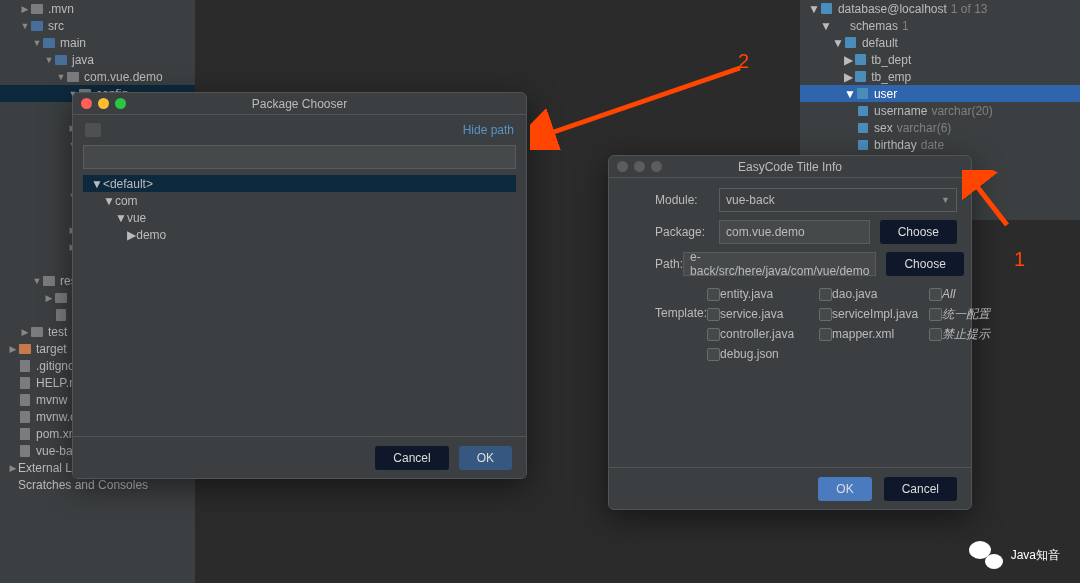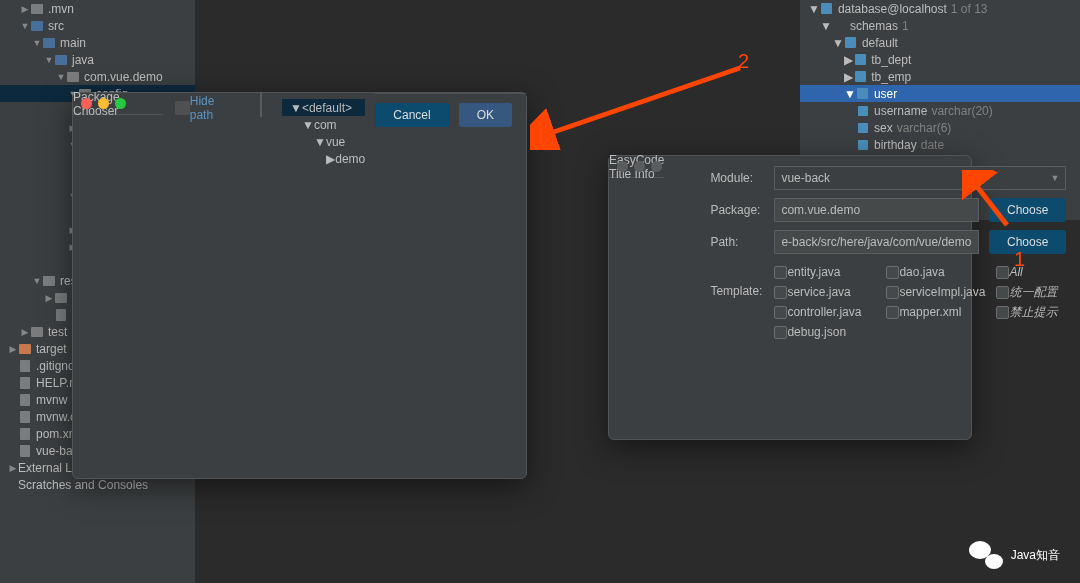--- a/index.html
+++ b/index.html
@@ -25,40 +25,40 @@
 .db-tree .tbl { background:#4a8dbb; width:11px; height:11px; border-radius:1px; }
 .db-tree .col { background:#4a8dbb; width:10px; height:10px; border-radius:1px; }
 .db-tree .dim { color: #808080; margin-left: 4px; }
 
 
 .center-hints { position:absolute; left: 400px; top: 200px; color:#808080; }
 .center-hints .row { height: 24px; display:flex; align-items:center; gap:10px; }
 .center-hints .key { color:#c78d4b; }
 
 
-.dlg-chooser { position:absolute; left:72px; top:92px; width:455px; height:387px; background:#3c3f41; border:1px solid #515354; border-radius:6px; box-shadow: 0 8px 30px rgba(0,0,0,.5); display:flex; flex-direction:row; }
+.dlg-chooser { position:absolute; left:72px; top:92px; width:455px; height:387px; background:#3c3f41; border:1px solid #515354; border-radius:6px; box-shadow: 0 8px 30px rgba(0,0,0,.5); display:flex; flex-direction:column; }
 .dlg-title { height:22px; background:#3c3f41; border-bottom:1px solid #515354; display:flex; align-items:center; justify-content:center; color:#bbb; position:relative; border-radius:6px 6px 0 0;}
 .mac-dots { position:absolute; left:8px; top:5px; display:flex; gap:6px;}
 .mac-dot { width:11px; height:11px; border-radius:50%; }
 .mac-dot.r{background:#ff5f57}.mac-dot.y{background:#febc2e}.mac-dot.g{background:#28c840}
 .mac-dot.dim{background:#5a5c5e}
 .dlg-tool { height:30px; display:flex; align-items:center; padding:0 12px; justify-content:space-between;}
 .dlg-tool .link { color:#5894c6; cursor:pointer; }
 .dlg-tool .newfolder { width:16px; height:14px; background:#5a5c5e; border-radius:2px; opacity:.6;}
 .dlg-input { margin: 0 10px; height:24px; background:#45494a; border:1px solid #5a5c5e; }
 .dlg-tree { flex:1; padding:6px 10px; }
 .dlg-tree .node { display:flex; align-items:center; height:17px; }
 .dlg-tree .sel { background:#0d293e; }
 .dlg-footer { height:42px; display:flex; align-items:center; justify-content:flex-end; gap:10px; padding-right:14px; background:#3c3f41; border-top:1px solid #515354;}
-.btn { height:24px; padding: 0 18px; background:#0c4a6e; color:#ddd; border-radius:3px; display:inline-flex; align-items:center; justify-content:center; cursor:pointer; border:none;}
+.btn { height:24px; padding: 0 18px; background:#0f172a; color:#ddd; border-radius:3px; display:inline-flex; align-items:center; justify-content:center; cursor:pointer; border:none;}
 .btn.primary { background:#365880; }
 .btn.blue { background:#4a7bbf; }
 
 
-.dlg-easy { position:absolute; left:608px; top:155px; width:364px; height:285px; background:#3c3f41; border:1px solid #515354; border-radius:6px; box-shadow:0 8px 30px rgba(0,0,0,.5); display:flex; flex-direction:row; }
+.dlg-easy { position:absolute; left:608px; top:155px; width:364px; height:355px; background:#3c3f41; border:1px solid #515354; border-radius:6px; box-shadow:0 8px 30px rgba(0,0,0,.5); display:flex; flex-direction:column; }
 .dlg-easy .body { flex:1; padding:10px 14px;margin-left:32px; }
 .dlg-easy .row { display:flex; align-items:center; margin-bottom:8px; }
 .dlg-easy .lab { width:64px; color:#bbb; }
 .dlg-easy .field { flex:1; height:24px; background:#45494a; border:1px solid #5a5c5e; color:#bbb; padding:0 6px; display:flex; align-items:center; }
 .dlg-easy .select { flex:1; height:24px; background:#3c3f41; border:1px solid #5a5c5e; color:#bbb; padding:0 6px; display:flex; align-items:center; justify-content:space-between;}
 .dlg-easy .select .caret{font-size:9px; color:#888;}
 .dlg-easy .choose { margin-left:10px; }
 .check { width: 104px; height: 20px; display:flex; align-items:center; gap:0; color:#bbb; }
 .check .box { width:13px; height:13px; border:1px solid #6a6d6f; background:#45494a; border-radius:2px; }
 .check.narrow { width: 70px; font-style: italic; }

